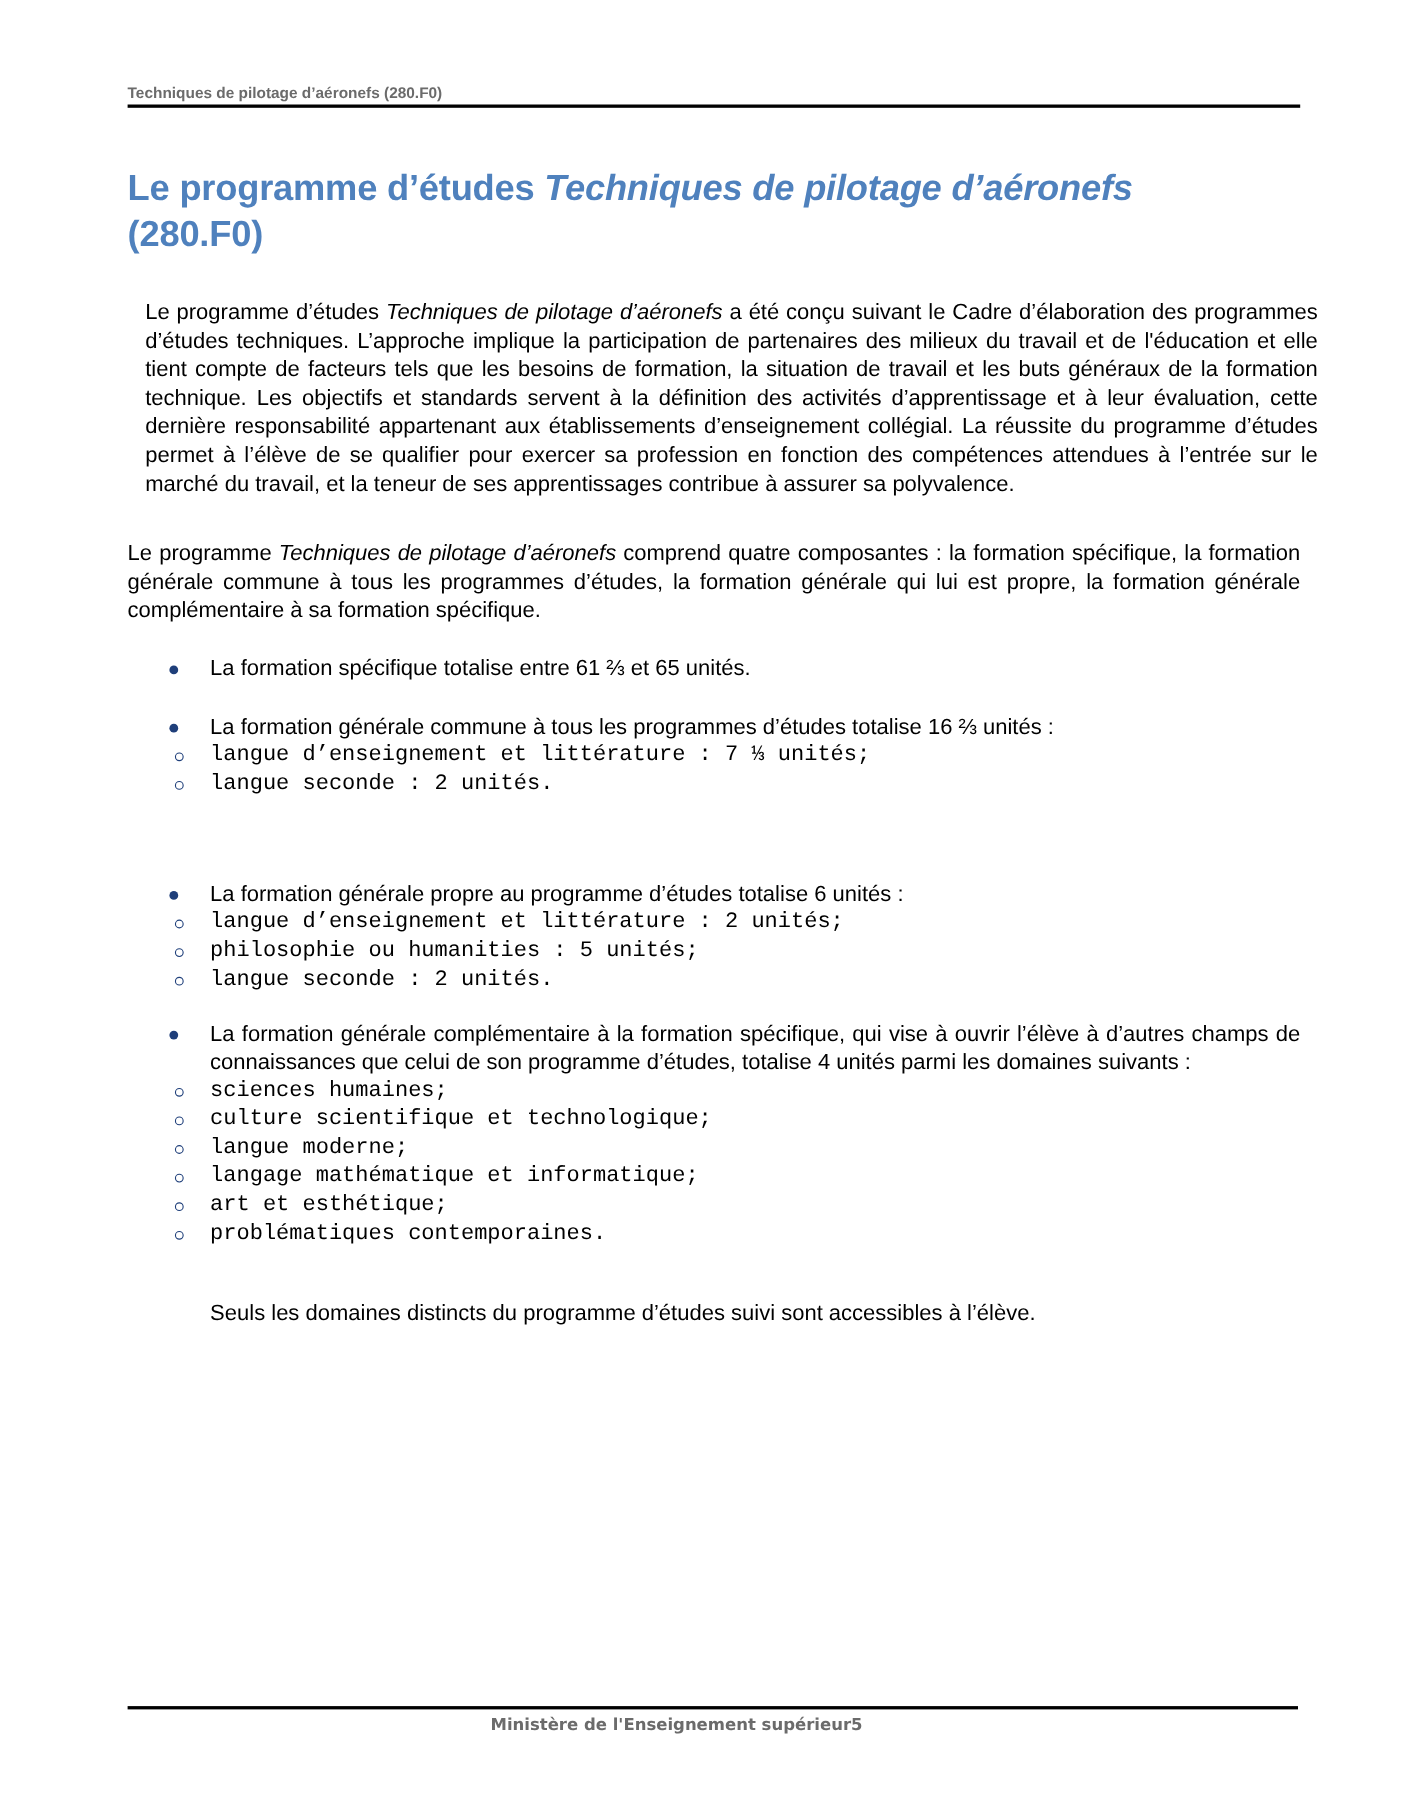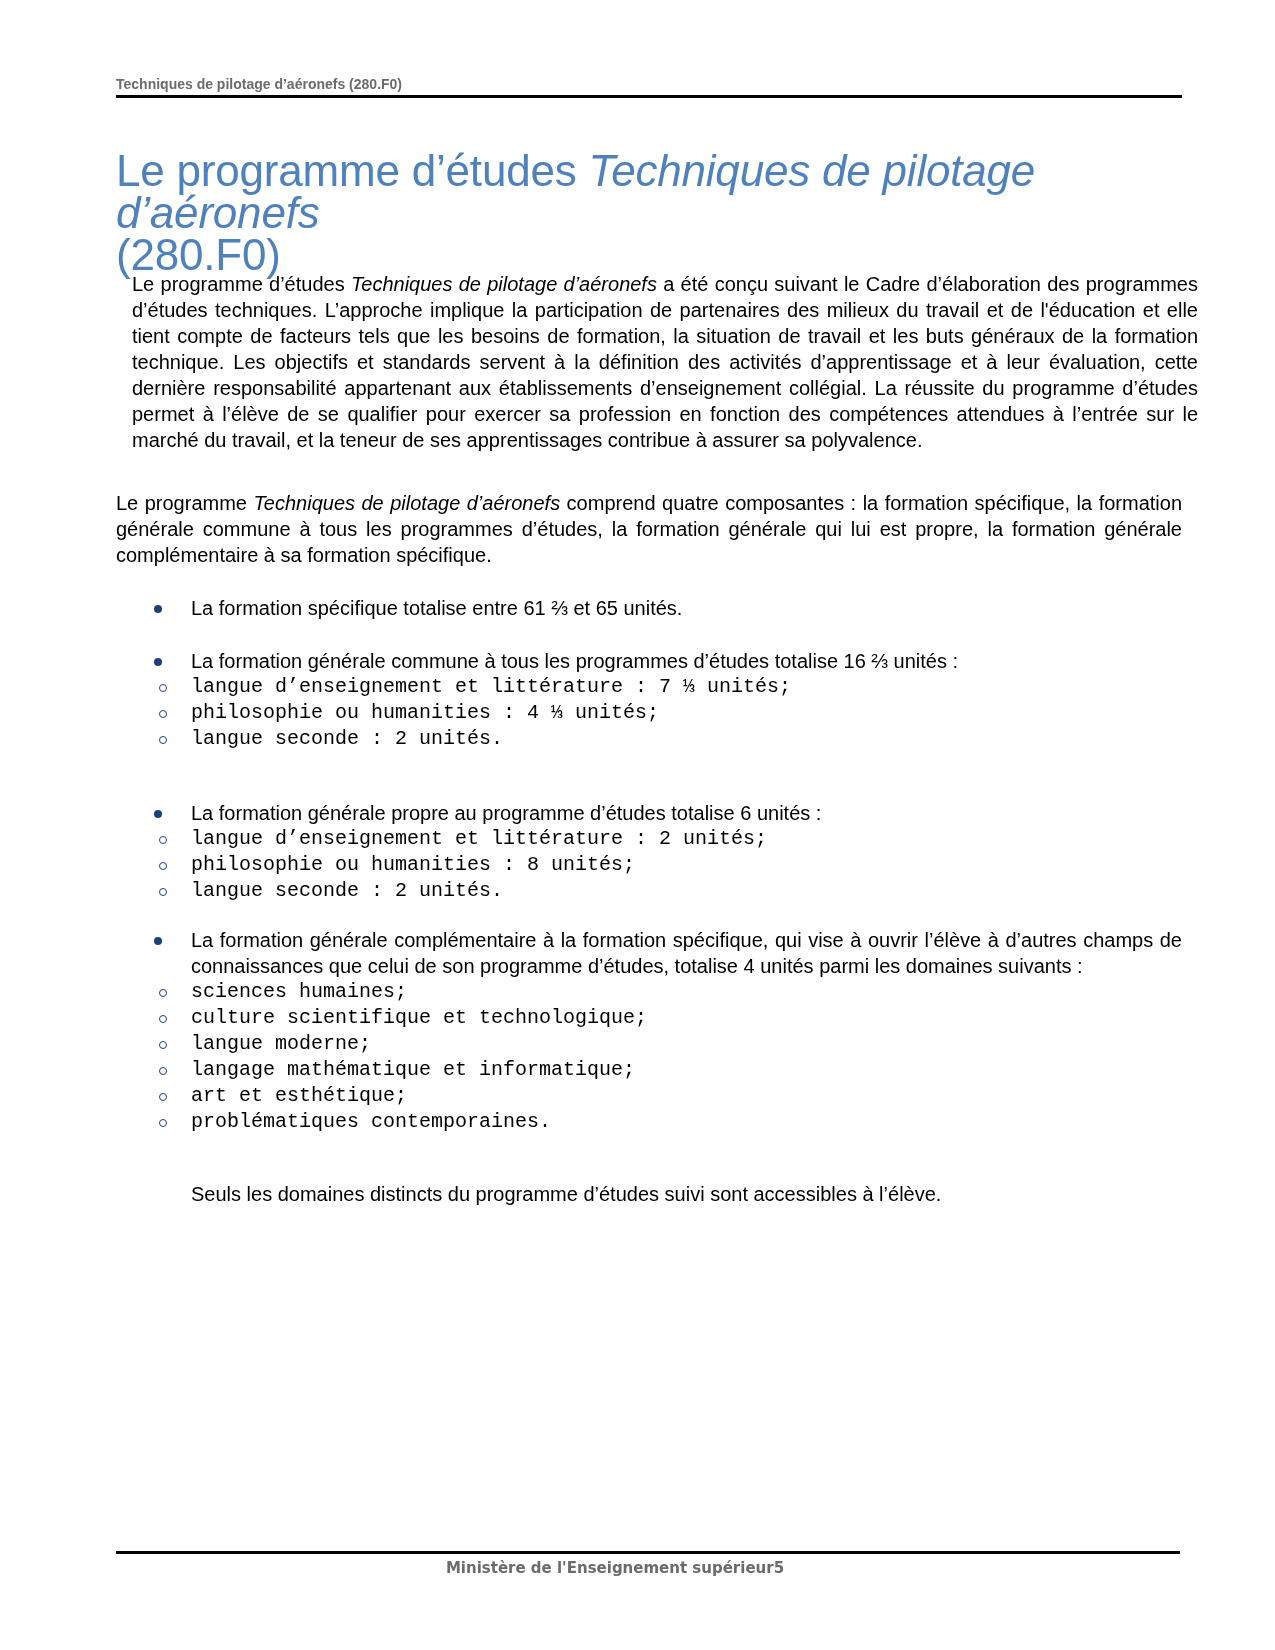--- a/index.html
+++ b/index.html
@@ -2,21 +2,21 @@
 <html><head>
   <meta charset="utf-8">
   <style>
     html, body { margin: 0; padding: 0; background: #ffffff; }
     body { width: 1275px; height: 1650px; position: relative; overflow: hidden;
            font-family: "Liberation Sans", sans-serif; color: #000; }
     .page-header { position: absolute; left: 116px; top: 76px; width: 1066px; }
     .page-header .htext { font-size: 14px; font-weight: bold; color: #6b6b6b; line-height: 16px; }
     .page-header .rule { margin-top: 3px; height: 3px; background: #000; }
     .title { position: absolute; left: 116px; top: 150px; width: 1066px;
-             font-size: 44px; font-weight: normal; color: #4f81bd; line-height: 42px; letter-spacing: -0.2px; }
+             font-size: 33px; font-weight: bold; color: #4f81bd; line-height: 42px; letter-spacing: -0.2px; }
     .title .it { font-style: italic; }
     .body-text { position: absolute; left: 116px; width: 1066px; font-size: 20px; line-height: 26px;
                  text-align: justify; }
     .p1 { top: 255px; }
     .p2 { top: 490px; }
     .it { font-style: italic; }
     .list { position: absolute; left: 116px; width: 1066px; margin: 0; padding: 0; list-style: none; }
     .bullet-item { position: relative; padding-left: 75px; font-size: 20px; line-height: 26px; text-align: justify; }
     .bullet-dot { position: absolute; left: 38px; top: 10px; width: 8px; height: 8px; border-radius: 50%; background: #1f3f7a; }
     .sublist { list-style: none; margin: 0; padding: 0; }
@@ -61,33 +61,32 @@
     <span>La formation spécifique totalise entre 61 ⅔ et 65 unités.</span>
   </li>
 </ul>
 
 <ul class="list li2">
   <li class="bullet-item">
     <span class="bullet-dot"></span>
     <span>La formation générale commune à tous les programmes d’études totalise 16 ⅔ unités :</span>
     <ul class="sublist">
       <li class="sub-item"><span class="sub-circle"></span><span>langue d’enseignement et littérature : 7 ⅓ unités;</span></li>
-      <li class="sub-item"><span class="sub-circle"></span><span>philosophie ou humanities : 4 ⅓ unités;</span></li>
       <li class="sub-item"><span class="sub-circle"></span><span>langue seconde : 2 unités.</span></li>
     </ul>
   </li>
 </ul>
 
 <ul class="list li3">
   <li class="bullet-item">
     <span class="bullet-dot"></span>
     <span>La formation générale propre au programme d’études totalise 6 unités :</span>
     <ul class="sublist">
       <li class="sub-item"><span class="sub-circle"></span><span>langue d’enseignement et littérature : 2 unités;</span></li>
-      <li class="sub-item"><span class="sub-circle"></span><span>philosophie ou humanities : 8 unités;</span></li>
+      <li class="sub-item"><span class="sub-circle"></span><span>philosophie ou humanities : 5 unités;</span></li>
       <li class="sub-item"><span class="sub-circle"></span><span>langue seconde : 2 unités.</span></li>
     </ul>
   </li>
 </ul>
 
 <ul class="list li4">
   <li class="bullet-item">
     <span class="bullet-dot"></span>
     <span>La formation générale complémentaire à la formation spécifique, qui vise à ouvrir l’élève à d’autres champs de connaissances que celui de son programme d’études, totalise 4 unités parmi les domaines suivants :</span>
     <ul class="sublist">

